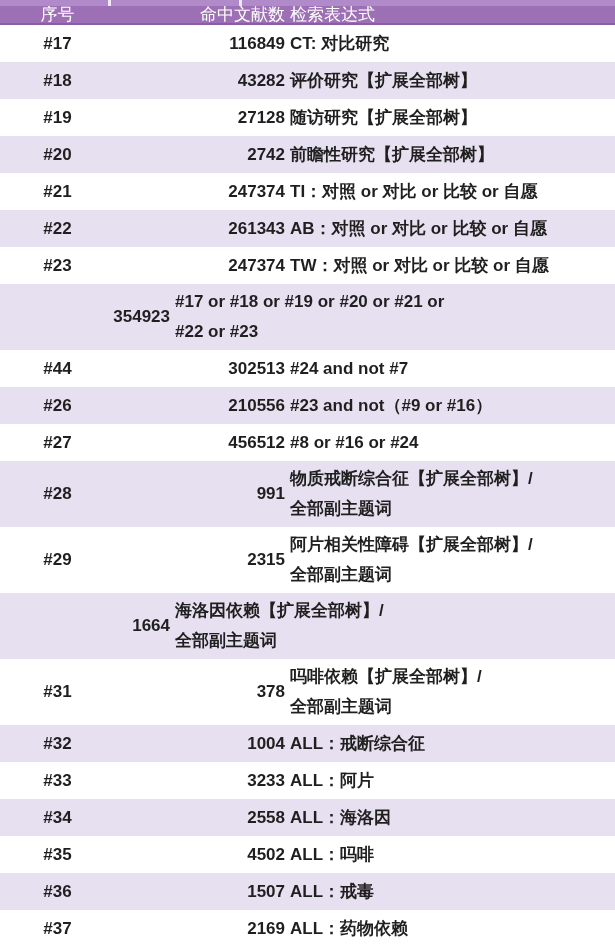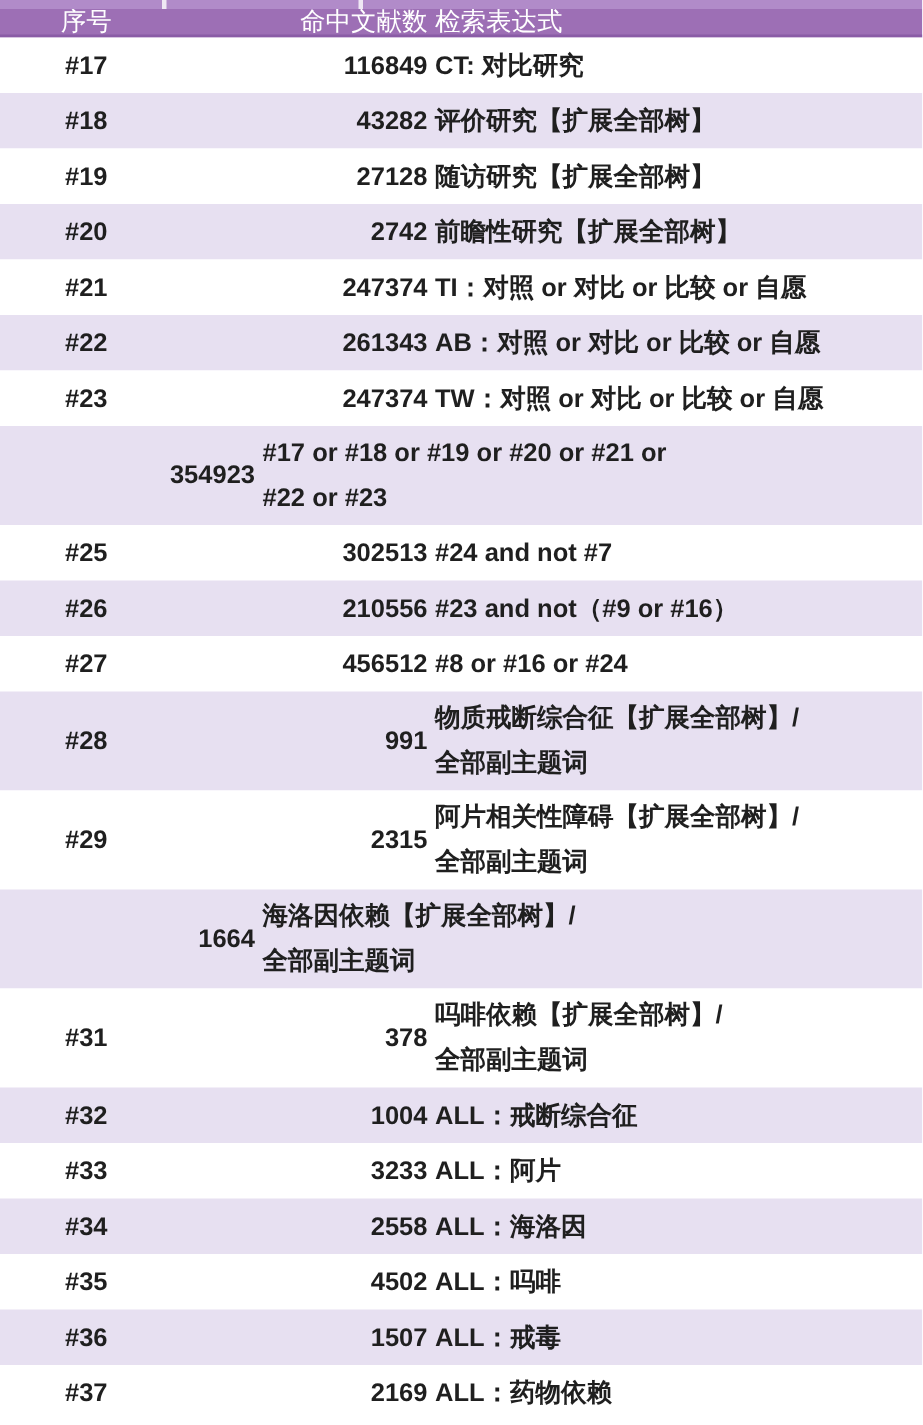--- a/index.html
+++ b/index.html
@@ -136,21 +136,21 @@
       <div class="cell col-expr">TW：对照 or 对比 or 比较 or 自愿</div>
     </div>
 
     <div class="row">
       <div class="cell col-count">354923</div>
       <div class="cell col-expr">#17 or #18 or #19 or #20 or #21 or
 #22 or #23</div>
     </div>
 
     <div class="row">
-      <div class="cell col-id">#25</div>
+      <div class="cell col-id">#44</div>
       <div class="cell col-count">302513</div>
       <div class="cell col-expr">#24 and not #7</div>
     </div>
 
     <div class="row">
       <div class="cell col-id">#26</div>
       <div class="cell col-count">210556</div>
       <div class="cell col-expr">#23 and not（#9 or #16）</div>
     </div>
 

